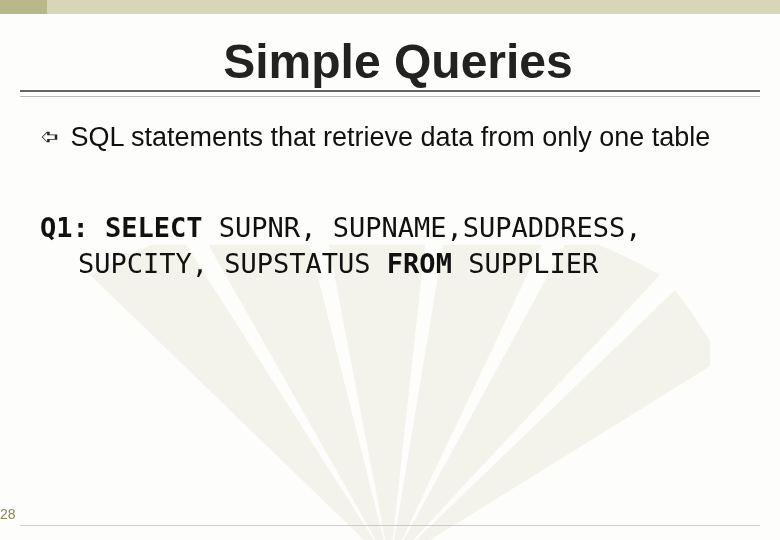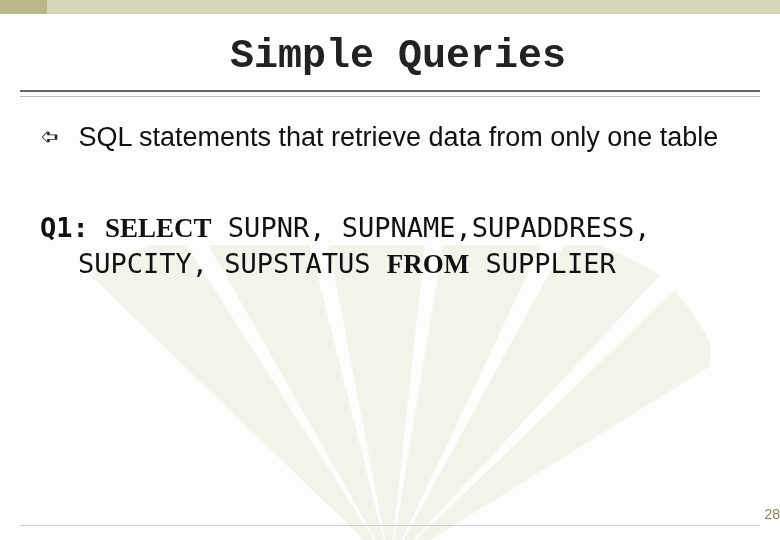--- a/index.html
+++ b/index.html
@@ -28,23 +28,23 @@
     height: 640px;
     transform: translateX(-50%);
     opacity: 0.18;
     pointer-events: none;
   }
   .title {
     position: absolute;
     top: 34px;
     left: 16px; right: 0;
     text-align: center;
-    font-family: Liberation Mono, monospace;
+    font-family: Liberation Sans, sans-serif;
     font-weight: bold;
-    font-size: 40px;
+    font-size: 48px;
     color: #222;
   }
   .title-underline {
     position: absolute;
     top: 90px;
     left: 20px; right: 20px;
     height: 2px;
     background: #666;
   }
   .title-underline2 {
@@ -71,38 +71,37 @@
     line-height: 34px;
     color: #222;
     margin-right: 12px;
     display: inline-block;
     transform: scaleX(-1);
   }
   .bullet-text {
     font-size: 27px;
     line-height: 34px;
     font-family: Verdana, Geneva, sans-serif;
-    margin-left: 8px;
   }
   .query {
     font-family: "Lucida Console", Consolas, monospace;
     font-size: 27px;
     line-height: 36px;
     margin-bottom: 56px;
     padding-left: 0;
     text-indent: -38px;
     margin-left: 38px;
   }
   .q-label { font-weight: bold; text-align: center; }
-  .kw { font-weight: bold; font-family: Liberation Serif, serif; }
+  .kw { font-weight: bold; }
   .page-num {
     position: absolute;
     bottom: 18px;
     left: 0; right: 0;
-    text-align: right;
+    text-align: left;
     font-size: 14px;
     color: #8a865a;
   }
   .bottom-line {
     position: absolute;
     bottom: 14px;
     left: 20px; right: 20px;
     height: 1px;
     background: #ccc;
   }

